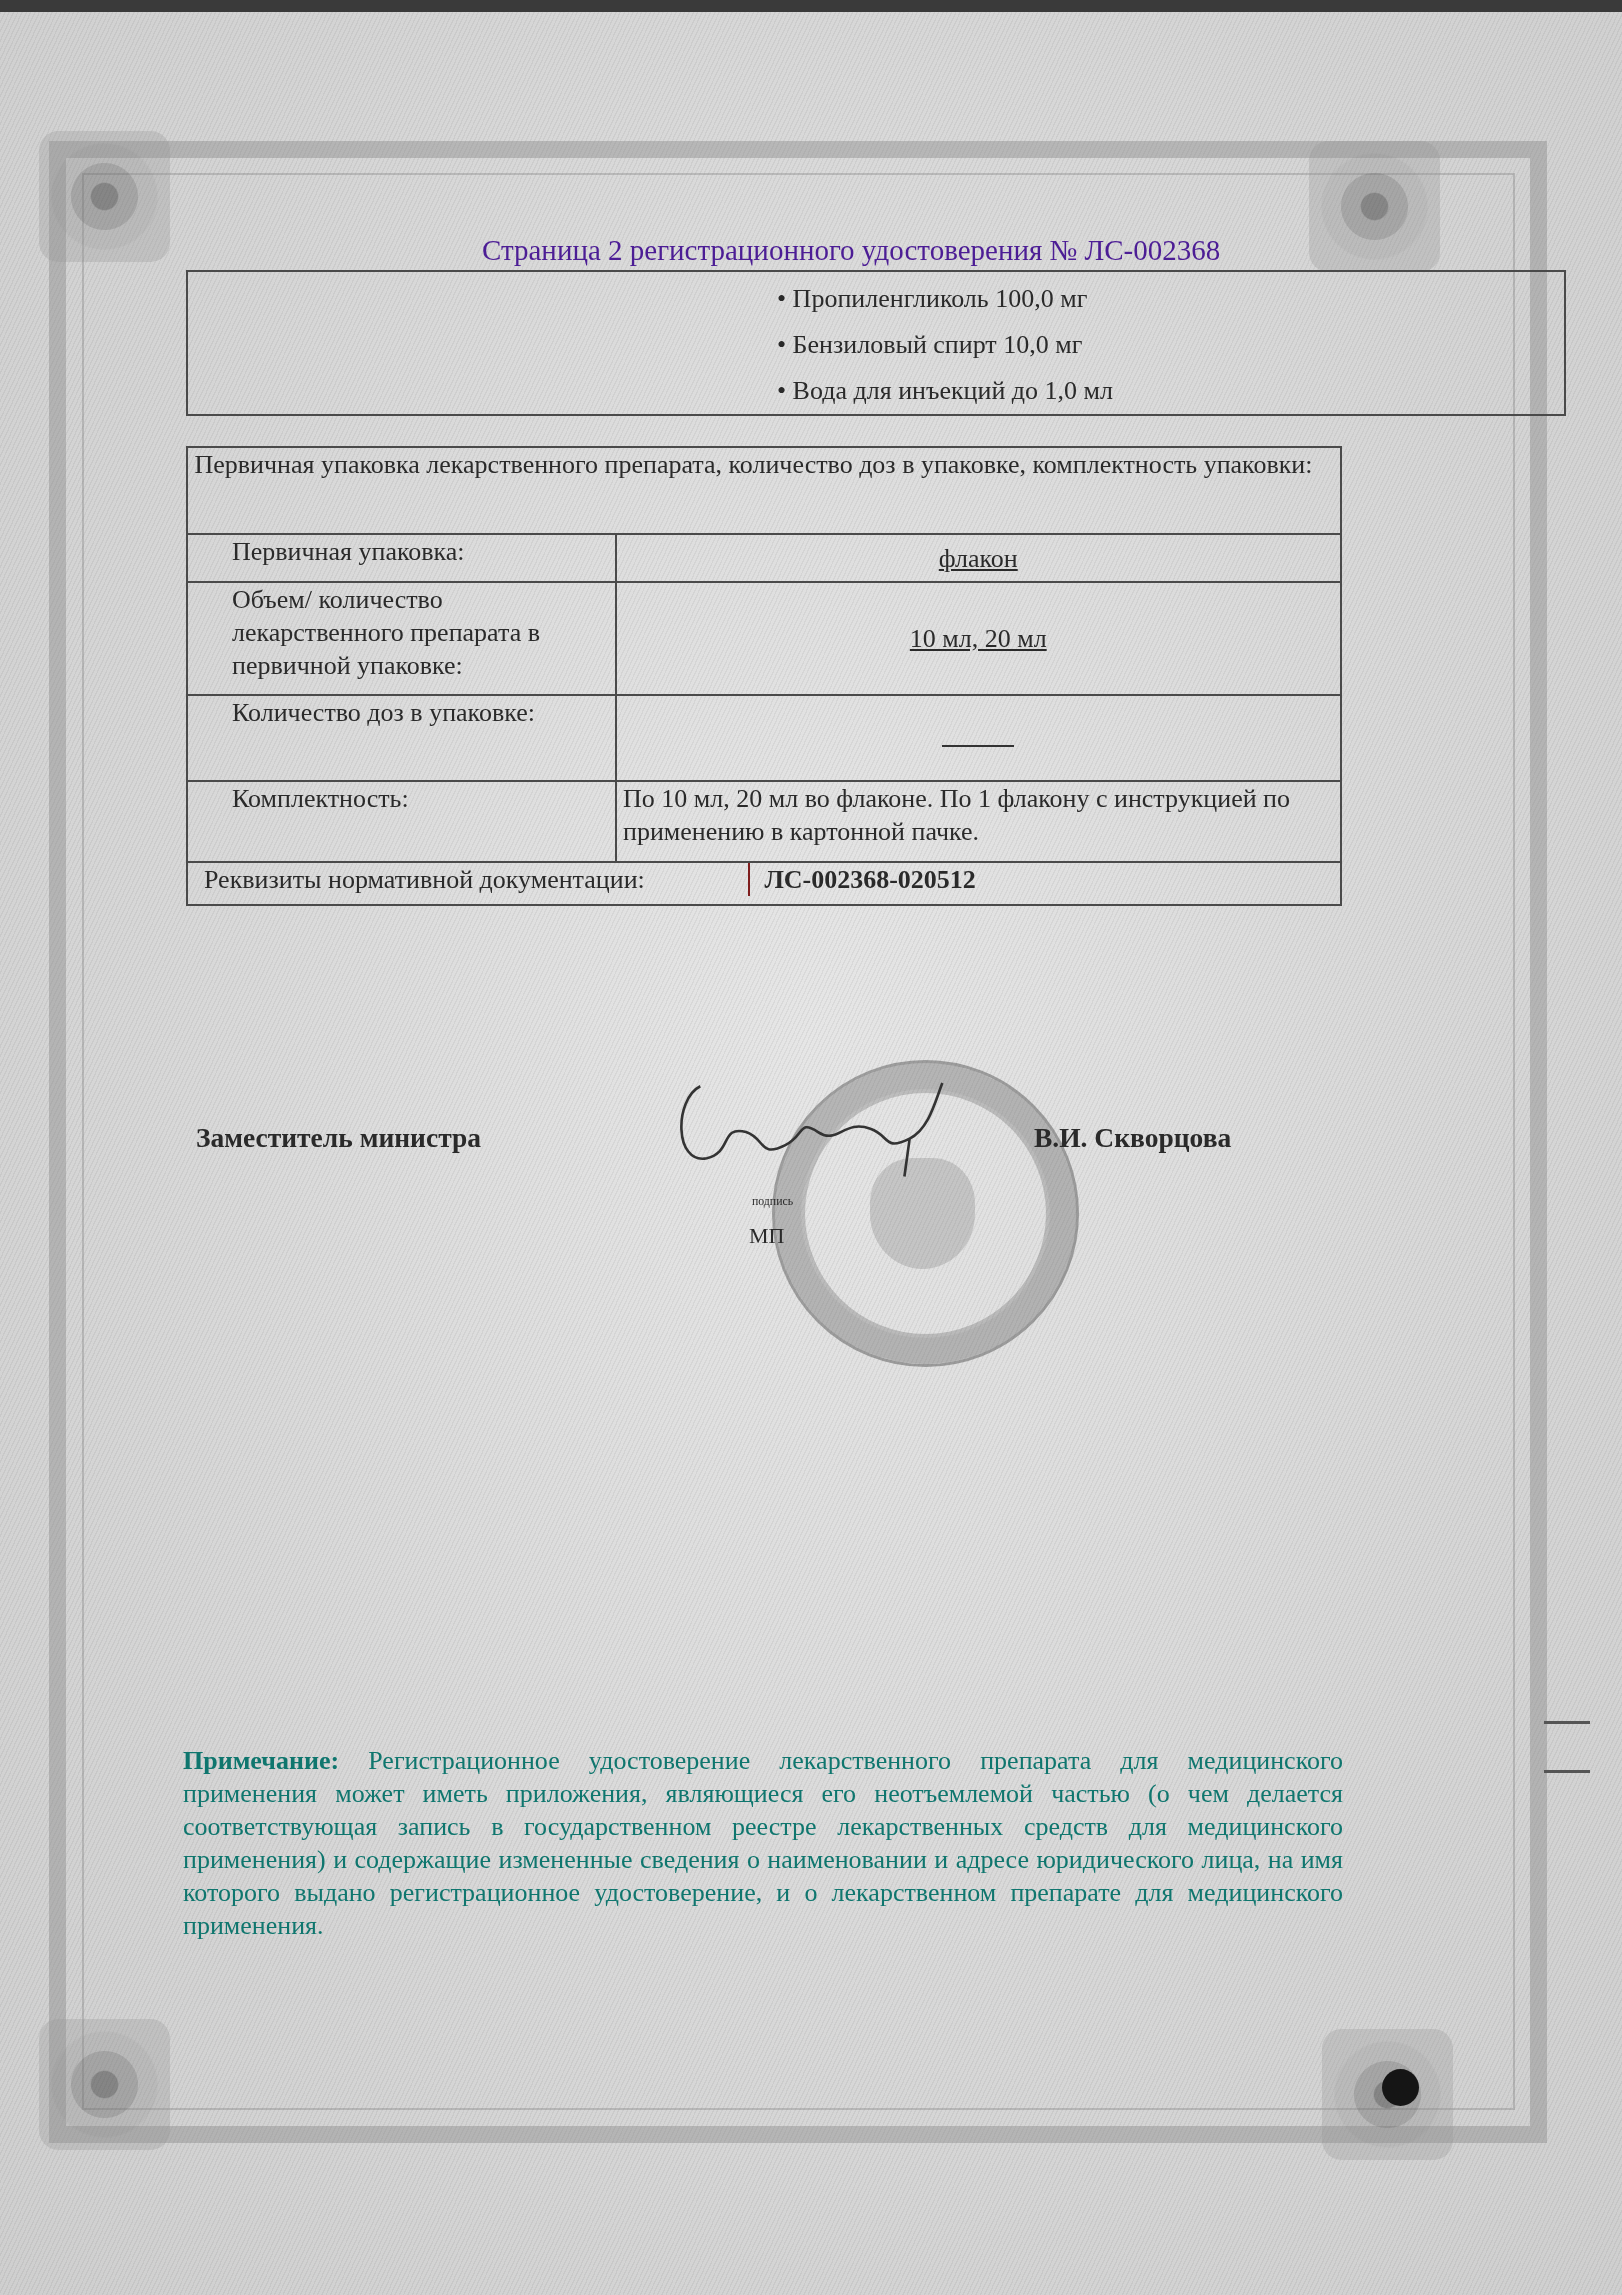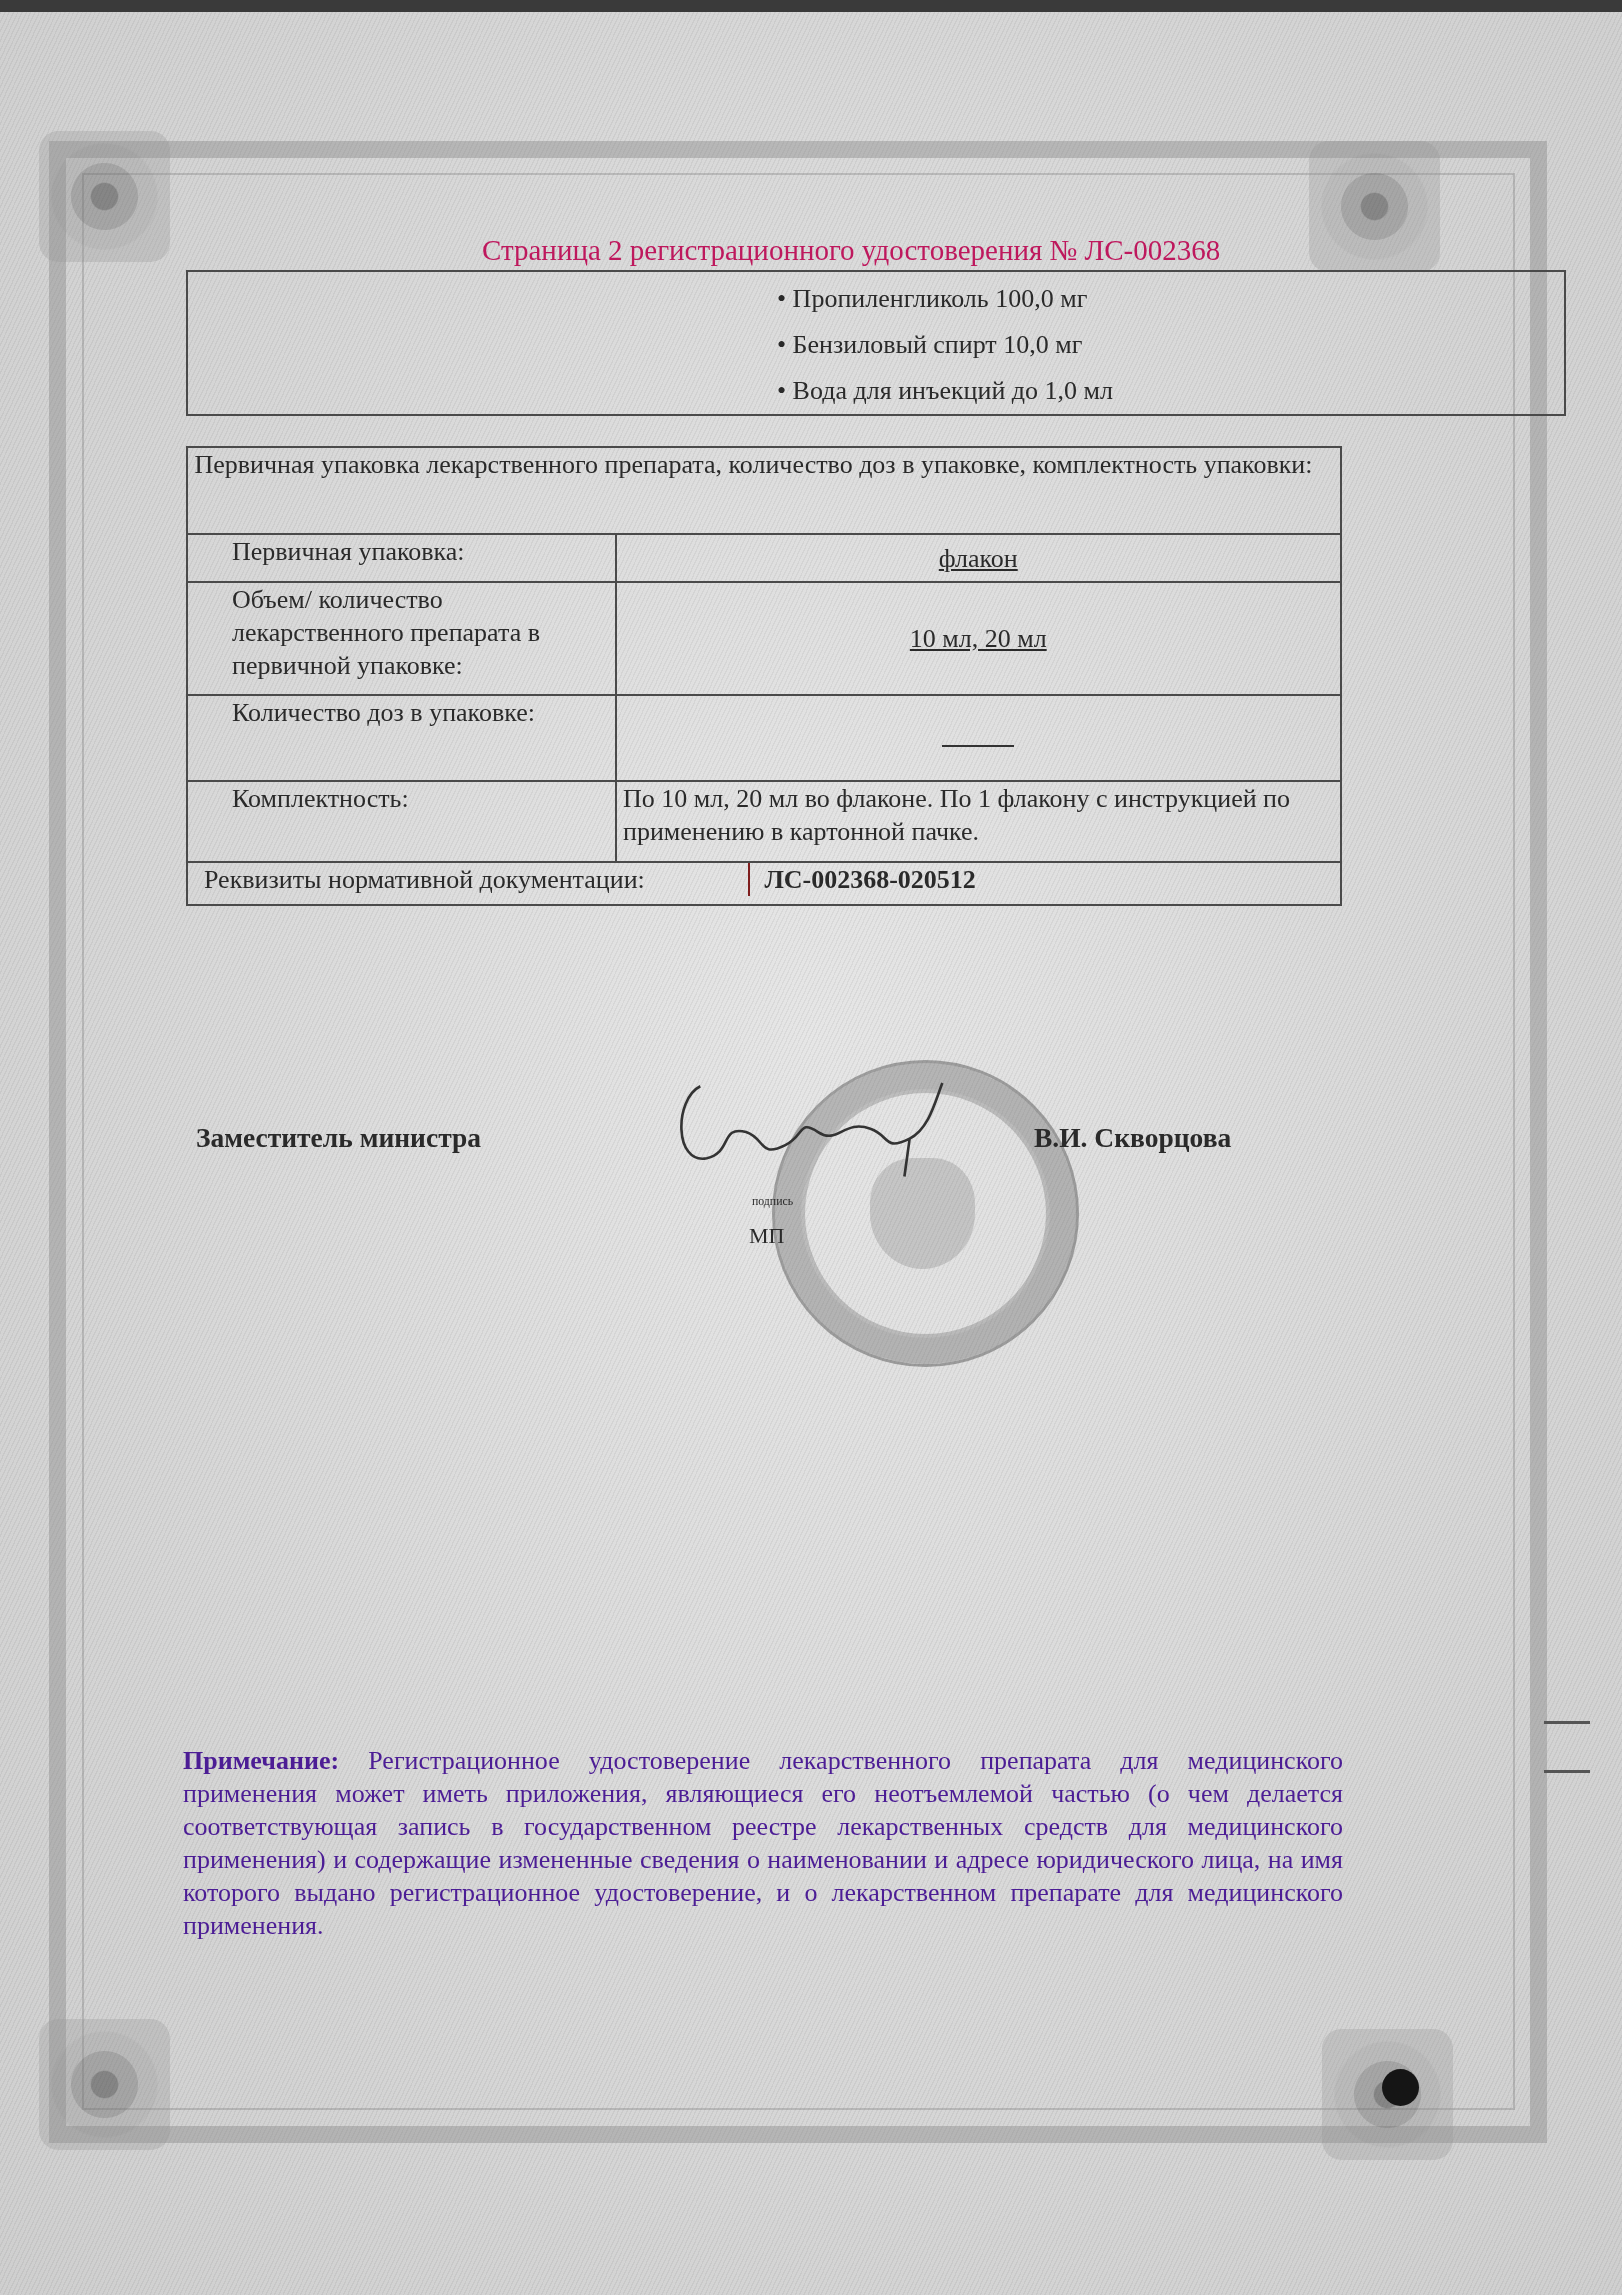--- a/index.html
+++ b/index.html
@@ -35,21 +35,21 @@
   .corner.tr { left:1309px; top:141px; }
   .corner.bl { left:39px; top:2019px; }
   .corner.br { left:1322px; top:2029px; }
   .punch-hole {
     position:absolute; left:1382px; top:2069px; width:37px; height:37px; border-radius:50%;
     background:#151515;
   }
   .edge-mark { position:absolute; height:2.6px; width:46px; background:#555; left:1544px; }
 
   .header {
-    position:absolute; left:482px; top:234px; font-size:29px; white-space:nowrap; color:#be185d;
+    position:absolute; left:482px; top:234px; font-size:29px; white-space:nowrap; color:#4c1d95;
   }
 
   table { border-collapse:collapse; position:absolute; }
   td { border:2px solid #4a4a4a; font-size:26px; line-height:33px; padding:0 6.5px; vertical-align:top; }
 
   .ingredients {
     left:186px; top:270px; width:1380px;
   }
   .ingredients td { height:131px; border-top:2px solid #4a4a4a; }
   .ingredients .left { width:563px; }
@@ -84,21 +84,21 @@
     border:3.9px solid rgba(70,70,70,0.45);
     box-shadow: inset 0 0 0 26px rgba(120,120,120,0.12), inset 0 0 0 30px rgba(70,70,70,0.25);
   }
   .seal-emblem {
     position:absolute; left:870px; top:1158px; width:105px; height:111px;
     border-radius:40% 40% 50% 50%; background:rgba(90,90,90,0.22);
   }
 
   .note {
     position:absolute; left:183px; top:1744px; width:1160px;
-    font-size:26px; line-height:33px; text-align:justify; color:#4c1d95;
+    font-size:26px; line-height:33px; text-align:justify; color:#0f766e;
   }
   .note .bold { font-weight:bold; }
 </style>
 </head>
 <body>
 
 <div class="topbar"></div>
 <div class="paper"></div>
 <div class="frame"></div>
 <div class="frame-inner"></div>

